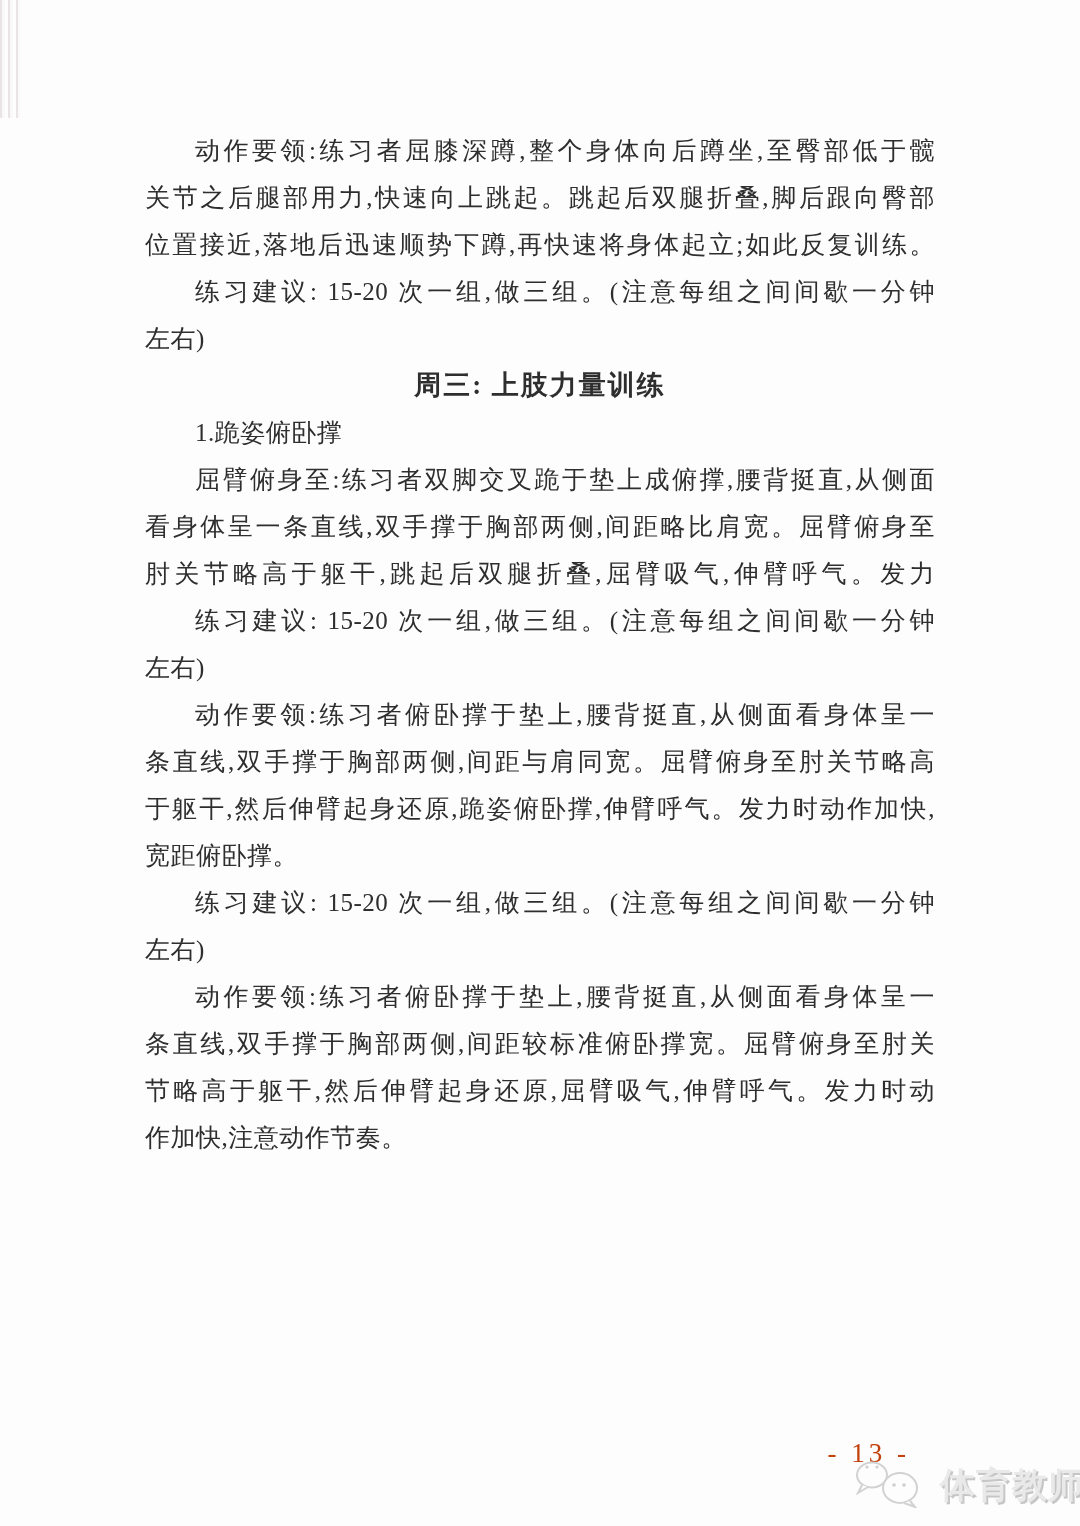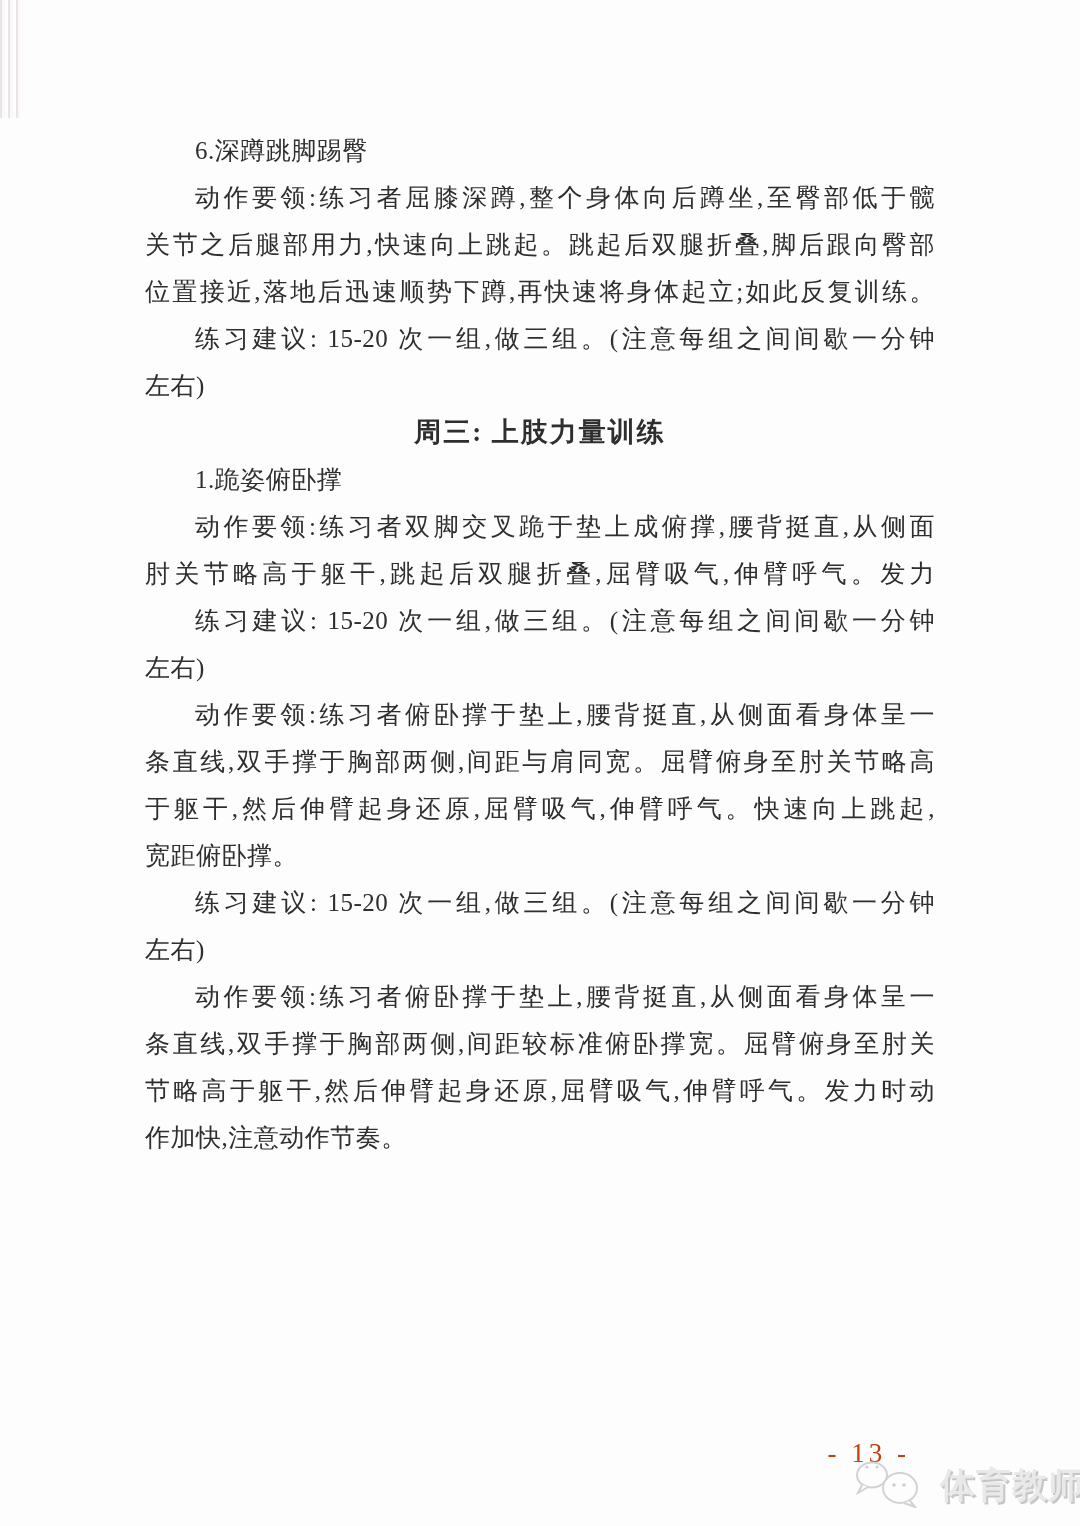--- a/index.html
+++ b/index.html
@@ -90,35 +90,35 @@
   .wm-icon { flex: 0 0 auto; }
 </style>
 </head>
 <body>
 
 <div id="page">
 
   <div class="edge-artifact"></div>
 
   <div class="doc-col">
-    <div class="ln ind">6.深蹲跳脚踢臀</div>
     <div class="ln ind just">动作要领:练习者屈膝深蹲,整个身体向后蹲坐,至臀部低于髋</div>
     <div class="ln just">关节之后腿部用力,快速向上跳起。跳起后双腿折叠,脚后跟向臀部</div>
     <div class="ln just">位置接近,落地后迅速顺势下蹲,再快速将身体起立;如此反复训练。</div>
     <div class="ln ind just">练习建议: 15-20 次一组,做三组。(注意每组之间间歇一分钟</div>
     <div class="ln">左右)</div>
     <div class="ln head">周三: 上肢力量训练</div>
     <div class="ln ind">1.跪姿俯卧撑</div>
-    <div class="ln ind just">动作要领:练习者双脚交叉跪于垫上成俯撑,腰背挺直,从侧面</div>
+    <div class="ln ind just">屈臂俯身至:练习者双脚交叉跪于垫上成俯撑,腰背挺直,从侧面</div>
+    <div class="ln just">看身体呈一条直线,双手撑于胸部两侧,间距略比肩宽。屈臂俯身至</div>
     <div class="ln just">肘关节略高于躯干,跳起后双腿折叠,屈臂吸气,伸臂呼气。发力</div>
     <div class="ln ind just">练习建议: 15-20 次一组,做三组。(注意每组之间间歇一分钟</div>
     <div class="ln">左右)</div>
     <div class="ln ind just">动作要领:练习者俯卧撑于垫上,腰背挺直,从侧面看身体呈一</div>
     <div class="ln just">条直线,双手撑于胸部两侧,间距与肩同宽。屈臂俯身至肘关节略高</div>
-    <div class="ln just">于躯干,然后伸臂起身还原,屈臂吸气,伸臂呼气。快速向上跳起,</div>
+    <div class="ln just">于躯干,然后伸臂起身还原,跪姿俯卧撑,伸臂呼气。发力时动作加快,</div>
     <div class="ln">宽距俯卧撑。</div>
     <div class="ln ind just">练习建议: 15-20 次一组,做三组。(注意每组之间间歇一分钟</div>
     <div class="ln">左右)</div>
     <div class="ln ind just">动作要领:练习者俯卧撑于垫上,腰背挺直,从侧面看身体呈一</div>
     <div class="ln just">条直线,双手撑于胸部两侧,间距较标准俯卧撑宽。屈臂俯身至肘关</div>
     <div class="ln just">节略高于躯干,然后伸臂起身还原,屈臂吸气,伸臂呼气。发力时动</div>
     <div class="ln">作加快,注意动作节奏。</div>
   </div>
 
   <div class="page-number">- 13 -</div>

